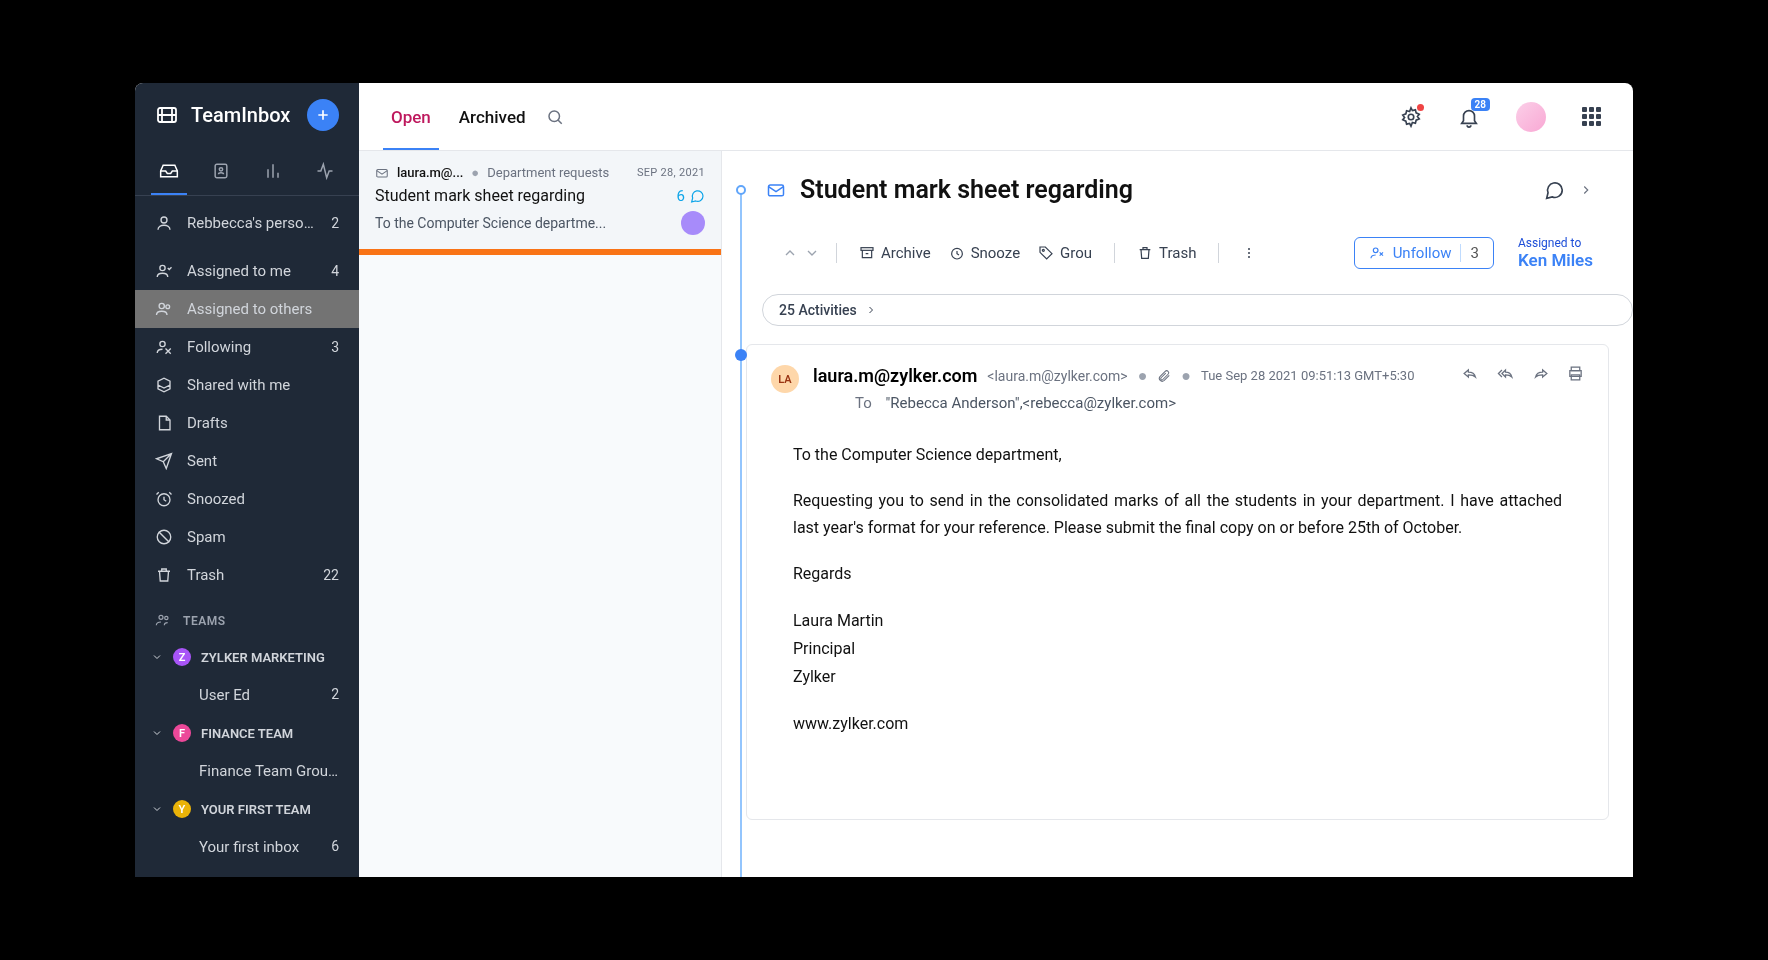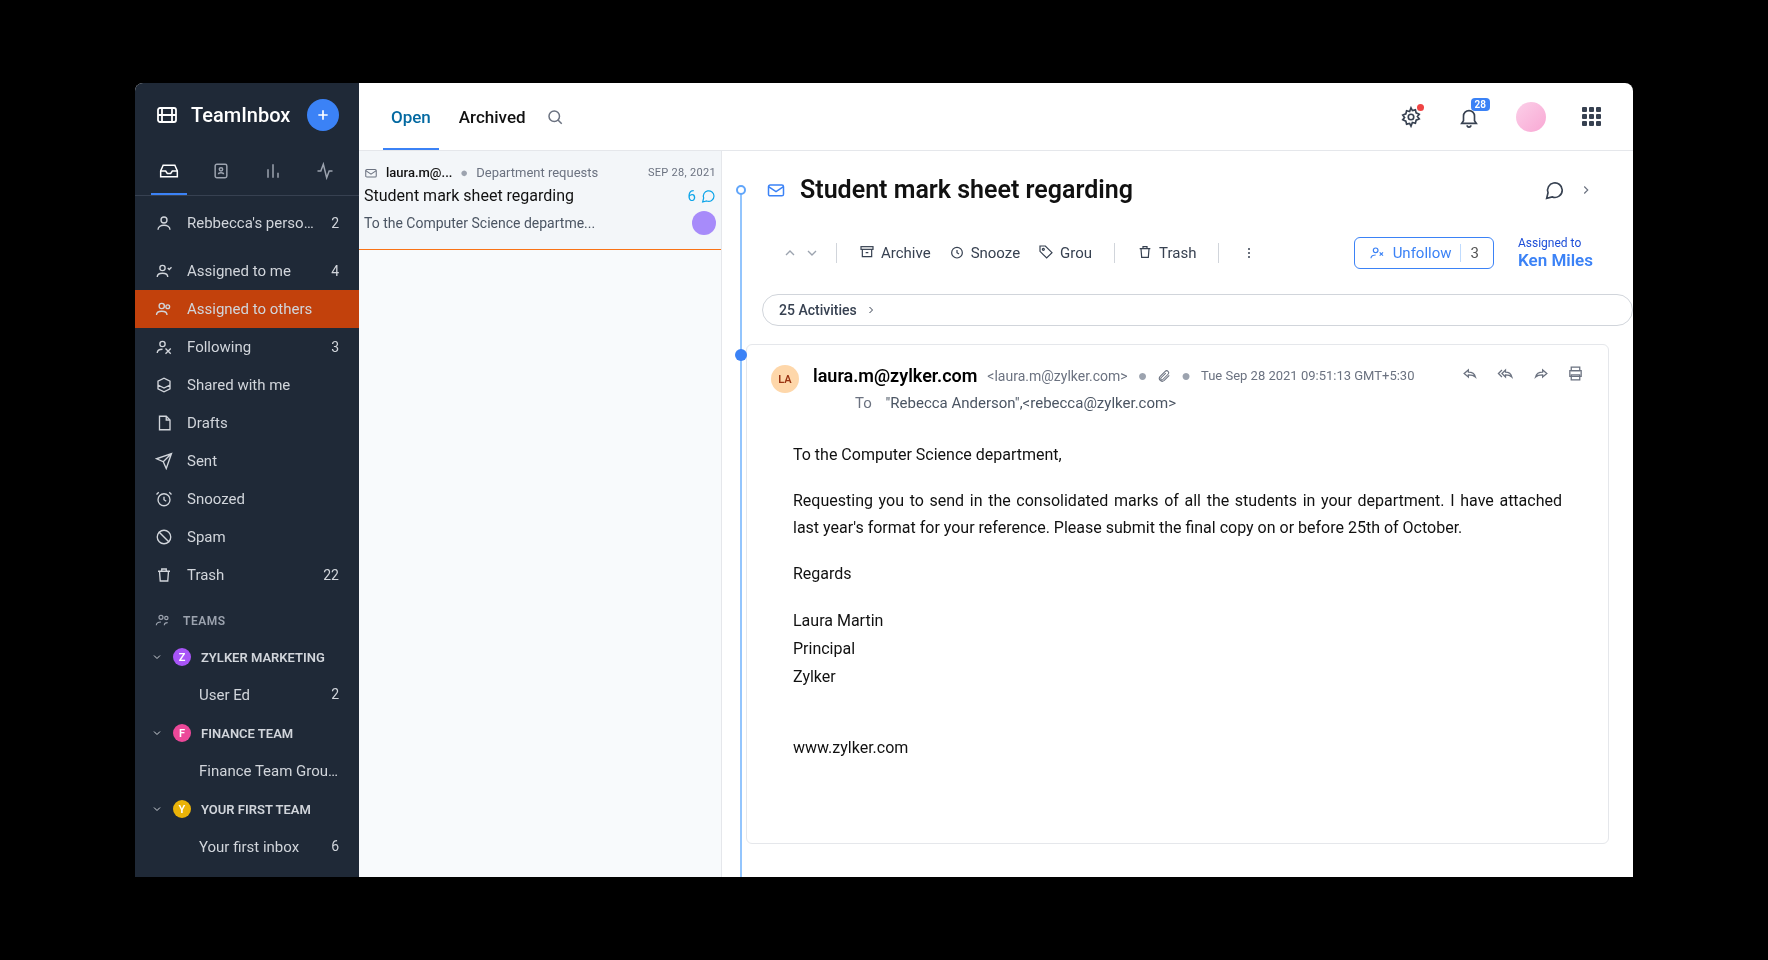--- a/index.html
+++ b/index.html
@@ -11,53 +11,53 @@
 .sidebar-header { display: flex; align-items: center; padding: 16px 20px; gap: 12px; }
 .logo-icon { width: 24px; height: 24px; color: #fff; }
 .app-name { color: #fff; font-size: 20px; font-weight: 500; flex: 1; }
 .compose-btn { width: 32px; height: 32px; background: #3b82f6; border-radius: 50%; display: flex; align-items: center; justify-content: center; color: #fff; font-size: 22px; }
 .sidebar-tabs { display: flex; border-bottom: 1px solid #374151; padding: 0 8px; }
 .sidebar-tab { flex: 1; padding: 14px 0; display: flex; justify-content: center; color: #9ca3af; position: relative; }
 .sidebar-tab.active { color: #fff; }
 .sidebar-tab.active::after { content: ''; position: absolute; bottom: 0; left: 15%; right: 15%; height: 2px; background: #3b82f6; }
 .sidebar-body { flex: 1; overflow-y: auto; padding: 8px 0; }
 .nav-item { display: flex; align-items: center; padding: 10px 20px; gap: 14px; font-size: 15px; cursor: pointer; }
-.nav-item.active { background: #c2410c; }
+.nav-item.active { background: #737373; }
 .nav-icon { width: 18px; height: 18px; flex-shrink: 0; }
 .nav-label { flex: 1; white-space: nowrap; overflow: hidden; text-overflow: ellipsis; }
 .nav-count { font-size: 14px; color: #d1d5db; }
 .teams-header { padding: 18px 20px 10px; font-size: 12px; font-weight: 600; color: #9ca3af; letter-spacing: 0.5px; display: flex; align-items: flex-end; gap: 12px; }
 .team-item { display: flex; align-items: center; padding: 10px 16px; gap: 10px; font-size: 13px; font-weight: 600; cursor: pointer; }
 .team-chevron { width: 12px; height: 12px; }
 .team-badge { width: 18px; height: 18px; border-radius: 50%; display: flex; align-items: center; justify-content: center; font-size: 11px; font-weight: 600; color: #fff; }
 .team-sub { padding: 10px 20px 10px 64px; font-size: 15px; display: flex; cursor: pointer; }
 .team-sub .nav-label { flex: 1; }
 
 
 .main { flex: 1; display: flex; flex-direction: column; }
 .top-bar { display: flex; align-items: center; padding: 0 32px; height: 68px; border-bottom: 1px solid #e5e7eb; }
 .tab-group { display: flex; gap: 28px; height: 100%; }
 .top-tab { display: flex; align-items: center; font-size: 17px; font-weight: 500; color: #111; position: relative; cursor: pointer; }
-.top-tab.active { color: #0369a1; }
+.top-tab.active { color: #be185d; }
 .top-tab.active::after { content: ''; position: absolute; bottom: 0; left: -8px; right: -8px; height: 2px; background: #3b82f6; }
 .search-btn { margin-left: 20px; color: #6b7280; }
 .top-spacer { flex: 1; }
 .top-actions { display: flex; align-items: center; gap: 36px; }
 .top-icon { width: 22px; height: 22px; color: #374151; position: relative; cursor: pointer; }
 .badge-dot { position: absolute; top: -2px; right: -2px; width: 7px; height: 7px; background: #ef4444; border-radius: 50%; }
 .badge-num { position: absolute; top: -8px; right: -10px; background: #3b82f6; color: #fff; font-size: 10px; padding: 1px 4px; border-radius: 4px; font-weight: 600; }
 .avatar-user { width: 30px; height: 30px; border-radius: 50%; background: linear-gradient(135deg,#fbcfe8,#f9a8d4); }
 .grid-icon { display: grid; grid-template-columns: repeat(3,5px); gap: 2px; }
 .grid-icon span { width: 5px; height: 5px; background: #374151; border-radius: 1px; }
 
 .content { flex: 1; display: flex; overflow: hidden; }
 
 
 .thread-list { width: 363px; border-right: 1px solid #e5e7eb; background: #f8fafc; }
-.thread-item { padding: 14px 5px; border-bottom: 1px solid #f97316; background: #f3f6f9; cursor: pointer; position: relative; }
+.thread-item { padding: 14px 16px; border-bottom: 6px solid #f97316; background: #f3f6f9; cursor: pointer; position: relative; }
 .thread-row1 { display: flex; align-items: center; gap: 8px; font-size: 13px; color: #6b7280; }
 .env-icon { width: 14px; height: 14px; }
 .thread-from { color: #111; font-weight: 500; }
 .thread-dot { color: #9ca3af; }
 .thread-date { margin-left: auto; font-size: 11px; letter-spacing: 0.3px; }
 .thread-row2 { display: flex; align-items: center; margin-top: 6px; gap: 8px; }
 .thread-subject { font-size: 16px; color: #111; flex: 1; }
 .thread-msgcount { color: #0ea5e9; font-size: 15px; display: flex; align-items: center; gap: 4px; }
 .thread-row3 { display: flex; align-items: center; margin-top: 6px; }
 .thread-preview { font-size: 14px; color: #4b5563; flex: 1; white-space: nowrap; overflow: hidden; text-overflow: ellipsis; }
@@ -73,21 +73,21 @@
 .detail-header { padding: 24px 40px 16px 44px; }
 .subject-row { display: flex; align-items: center; gap: 14px; }
 .subject-icon { width: 20px; height: 20px; color: #3b82f6; }
 .subject-text { font-size: 25px; font-weight: 600; color: #111; flex: 1; }
 .chat-icon-right { color: #374151; }
 .chevron-right { color: #6b7280; }
 
 .toolbar-row { display: flex; align-items: center; gap: 6px; padding: 16px 40px 18px 60px; font-size: 15px; color: #374151; }
 .tool-chev { display: flex; gap: 6px; color: #9ca3af; }
 .sep { width: 1px; height: 20px; background: #d1d5db; margin: 0 10px; }
-.tool-btn { display: flex; align-items: flex-start; gap: 6px; cursor: pointer; padding: 4px 6px; }
+.tool-btn { display: flex; align-items: center; gap: 6px; cursor: pointer; padding: 4px 6px; }
 .tool-btn svg { width: 16px; height: 16px; }
 .unfollow-btn { border: 1px solid #3b82f6; color: #3b82f6; padding: 6px 14px; border-radius: 6px; display: flex; align-items: center; gap: 8px; margin-left: auto; }
 .unfollow-count { border-left: 1px solid #bfdbfe; padding-left: 10px; color: #555; }
 .assigned-block { margin-left: 18px; text-align: left; }
 .assigned-label { font-size: 12px; color: #1d4ed8; }
 .assigned-name { font-size: 17px; color: #3b82f6; font-weight: 600; }
 
 .activities-pill { margin: 6px 0 18px 40px; display: inline-flex; align-items: center; gap: 8px; border: 1px solid #d1d5db; border-radius: 20px; padding: 7px 16px; font-size: 14px; color: #374151; font-weight: 500; cursor: pointer; }
 
 .message-card { margin: 0 24px 24px 24px; border: 1px solid #e5e7eb; border-radius: 6px; background: #fff; overflow:hidden;}
@@ -477,21 +477,21 @@
                 </svg>
             </div>
           </div>
 
           <div class="msg-body">
             <p>To the Computer Science department,</p>
             <p style="text-align:justify">Requesting you to send in the consolidated marks of all the students in your department. I have attached last year's format for your reference. Please submit the final copy on or before 25th of October.</p>
             <p>Regards</p>
             <p class="sig">Laura Martin</p>
             <p class="sig">Principal</p>
-            <p class="sig" style="margin-bottom:44px">Zylker</p>
+            <p class="sig" style="margin-bottom:20px">Zylker</p>
             <p>www.zylker.com</p>
           </div>
 
           <div class="attach-row">
             
             
             
             
           </div>
 

